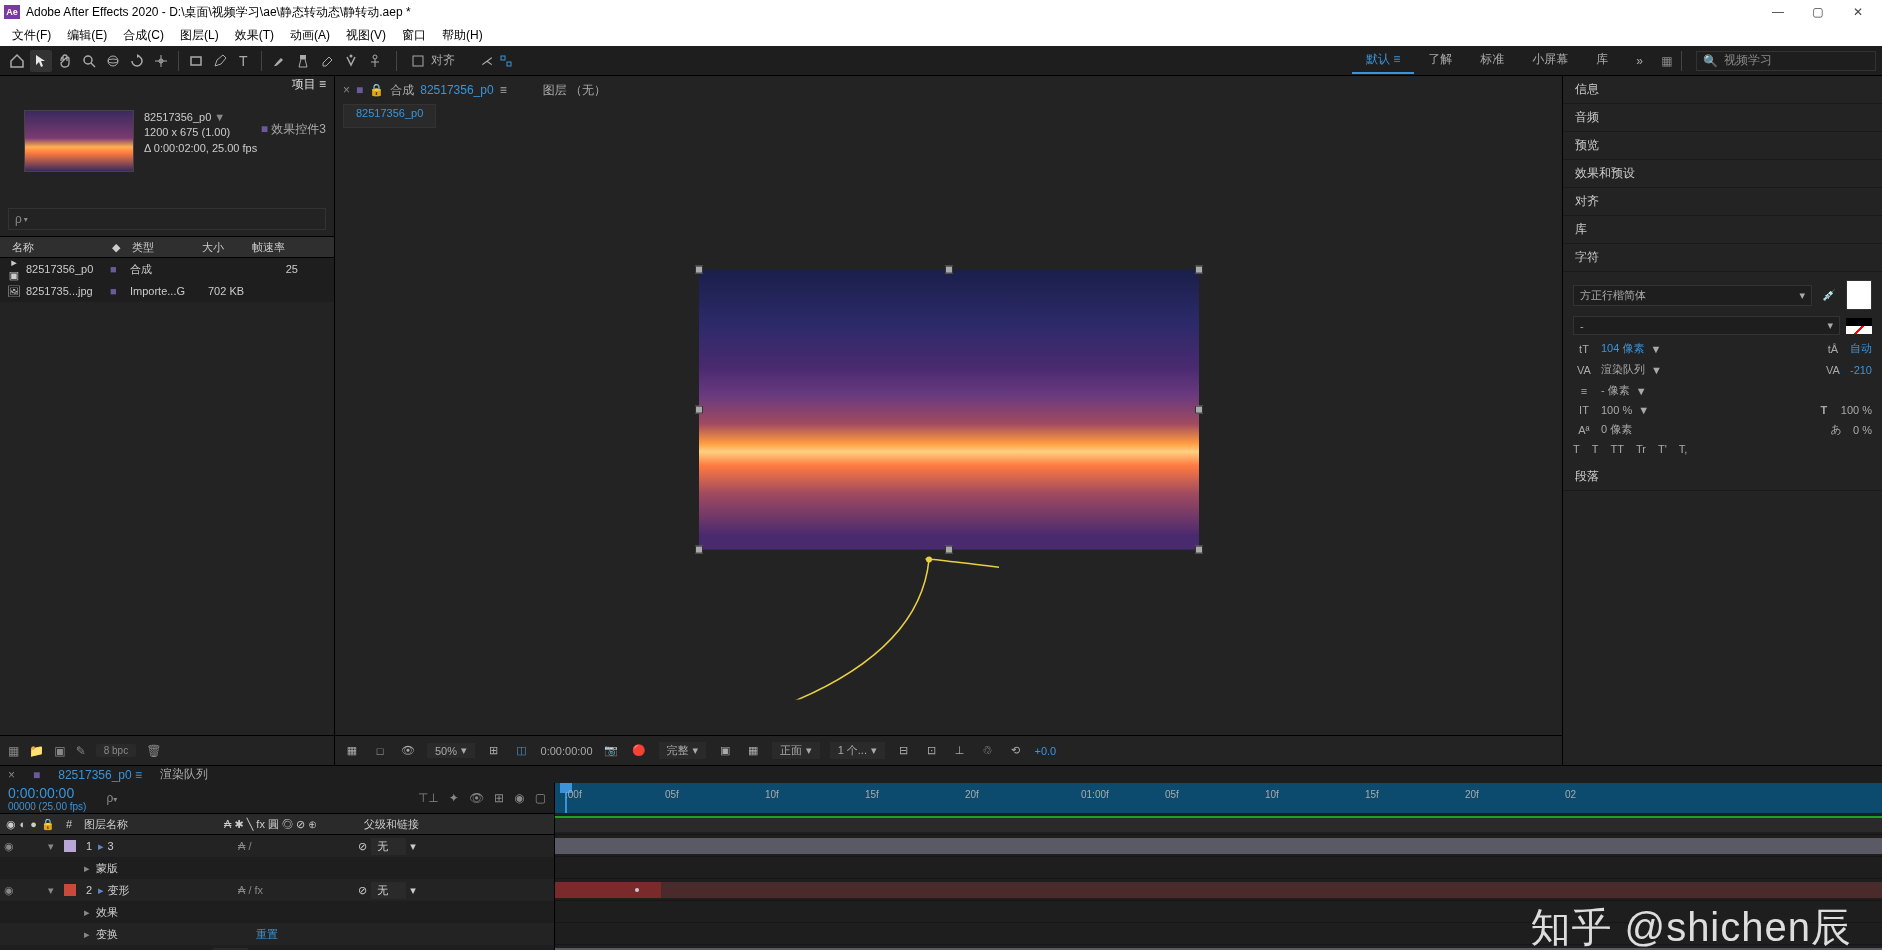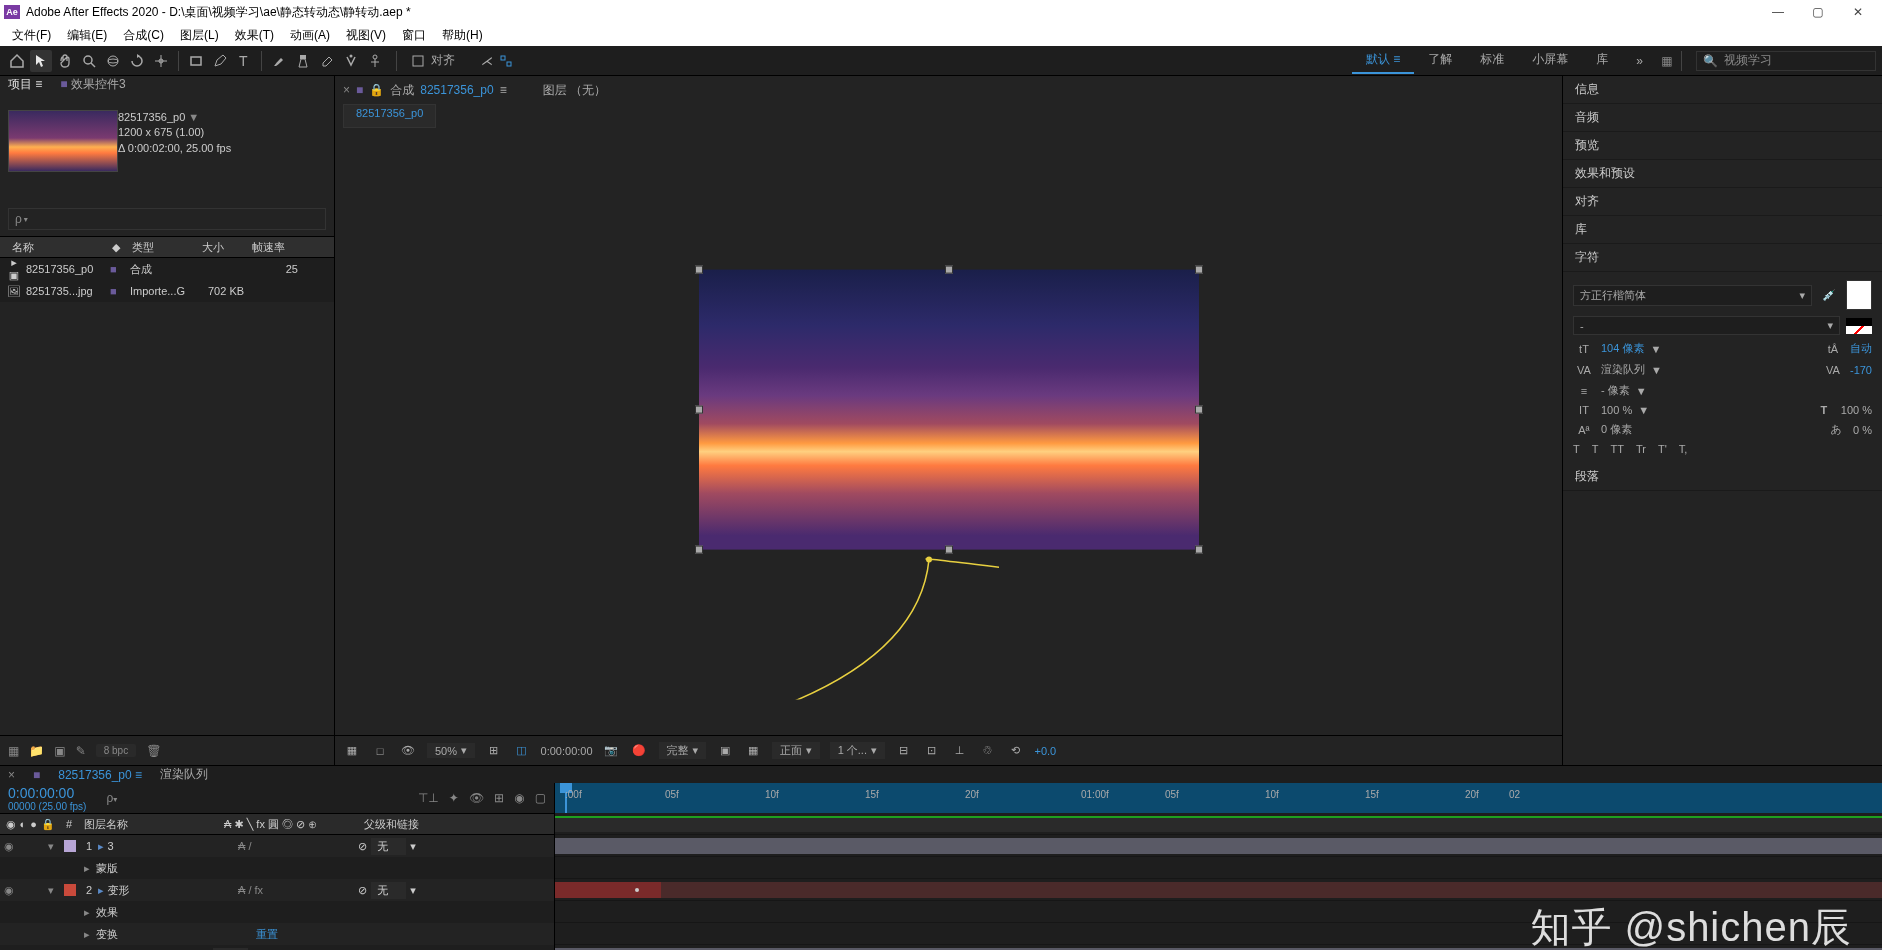--- a/index.html
+++ b/index.html
@@ -14,23 +14,23 @@
 .tb-left { display:flex; align-items:center; gap:2px; padding:0 6px; }
 .tb-left .tool { width:22px; height:22px; display:flex; align-items:center; justify-content:center; color:#aaa; border-radius:2px; }
 .tb-left .tool.active { background:#333; color:#e8e8e8; }
 .tb-sep { width:1px; height:20px; background:#444; margin:0 4px; }
 .tb-right { margin-left:auto; display:flex; align-items:center; gap:0; padding:0 6px; }
 .ws-item { padding:4px 14px; color:#aaa; font-size:12px; }
 .ws-item.active { color:#3b94d9; border-bottom:2px solid #3b94d9; }
 .search-box { background:#1e1e1e; border:1px solid #333; width:180px; height:20px; margin-left:10px; display:flex; align-items:center; padding:0 6px; color:#888; gap:6px; }
 .main { display:flex; height:calc(950px - 24px - 22px - 30px - 185px); }
 .left-panel { width:335px; background:#232323; border-right:1px solid #000; display:flex; flex-direction:column; }
-.panel-tabs { height:28px; display:flex; align-items:flex-start; padding:0 8px; gap:18px; font-size:12px; color:#aaa; }
+.panel-tabs { height:28px; display:flex; align-items:flex-end; padding:0 8px; gap:28px; font-size:12px; color:#aaa;flex-direction:column; }
 .panel-tabs .tab.active { color:#ddd; }
-.proj-head { padding:6px 8px; display:flex; }
+.proj-head { padding:6px 24px; display:flex; gap:10px; }
 .thumb { width:110px; height:62px; background:linear-gradient(180deg,#3a2a5f 0%,#7a3a70 45%,#ffb050 60%,#ff7a40 70%,#3a2a5f 100%); border:1px solid #444; }
 .proj-info { font-size:11px; color:#ccc; line-height:1.4; }
 .proj-search { margin:30px 8px 6px; height:22px; border:1px solid #333; display:flex; align-items:center; padding:0 6px; color:#888; }
 .proj-table-head { display:flex; background:#2f2f2f; height:22px; align-items:center; padding:0 6px; font-size:11px; gap:0; border-top:1px solid #000; border-bottom:1px solid #000; }
 .proj-table-head .col { padding:0 6px; }
 .proj-row { display:flex; align-items:center; height:22px; padding:0 6px; font-size:11px; background:#1e1e1e; }
 .proj-row.sel { background:#1e1e1e; }
 .proj-row .ic { width:16px; text-align:center; }
 .left-foot { margin-top:auto; height:30px; display:flex; align-items:center; padding:0 8px; gap:10px; color:#888; border-top:1px solid #000; }
 .bpc-pill { background:#2a2a2a; padding:1px 8px; border-radius:2px; font-size:10px; }
@@ -396,21 +396,21 @@
             <span style="flex:1"></span>
             <span class="char-ic">tÂ</span>
             <span class="blue">自动</span>
           </div>
 <div class="char-row">
             <span class="char-ic">VA</span>
             <span>渲染队列</span>
             <span>▼</span>
             <span style="flex:1"></span>
             <span class="char-ic">VA</span>
-            <span class="blue">-170</span>
+            <span class="blue">-210</span>
           </div>
 <div class="char-row">
             <span class="char-ic">≡</span>
             <span>- 像素</span>
             <span>▼</span>
           </div>
 <div class="char-row">
             <span class="char-ic">IT</span>
             <span>100 %</span>
             <span>▼</span>
@@ -536,21 +536,21 @@
             <div class="tick" style="left: 10px;">:00f</div>
             <div class="tick" style="left: 110px;">05f</div>
             <div class="tick" style="left: 210px;">10f</div>
             <div class="tick" style="left: 310px;">15f</div>
             <div class="tick" style="left: 410px;">20f</div>
             <div class="tick" style="left: 526px;">01:00f</div>
             <div class="tick" style="left: 610px;">05f</div>
             <div class="tick" style="left: 710px;">10f</div>
             <div class="tick" style="left: 810px;">15f</div>
             <div class="tick" style="left: 910px;">20f</div>
-            <div class="tick" style="left: 954px;">02</div>
+            <div class="tick" style="left: 1010px;">02</div>
           </div>
       </div>
       <div class="track">
           <div class="bar" style="left:0;right:0;background:linear-gradient(#2a2a2a,#2a2a2a);border-top:2px solid #1fa01f;"></div>
         </div>
       <div class="track">
           <div class="bar" style="left:0;right:0;background:#5a5a66;"></div>
         </div>
       <div class="track"></div>
       <div class="track">

